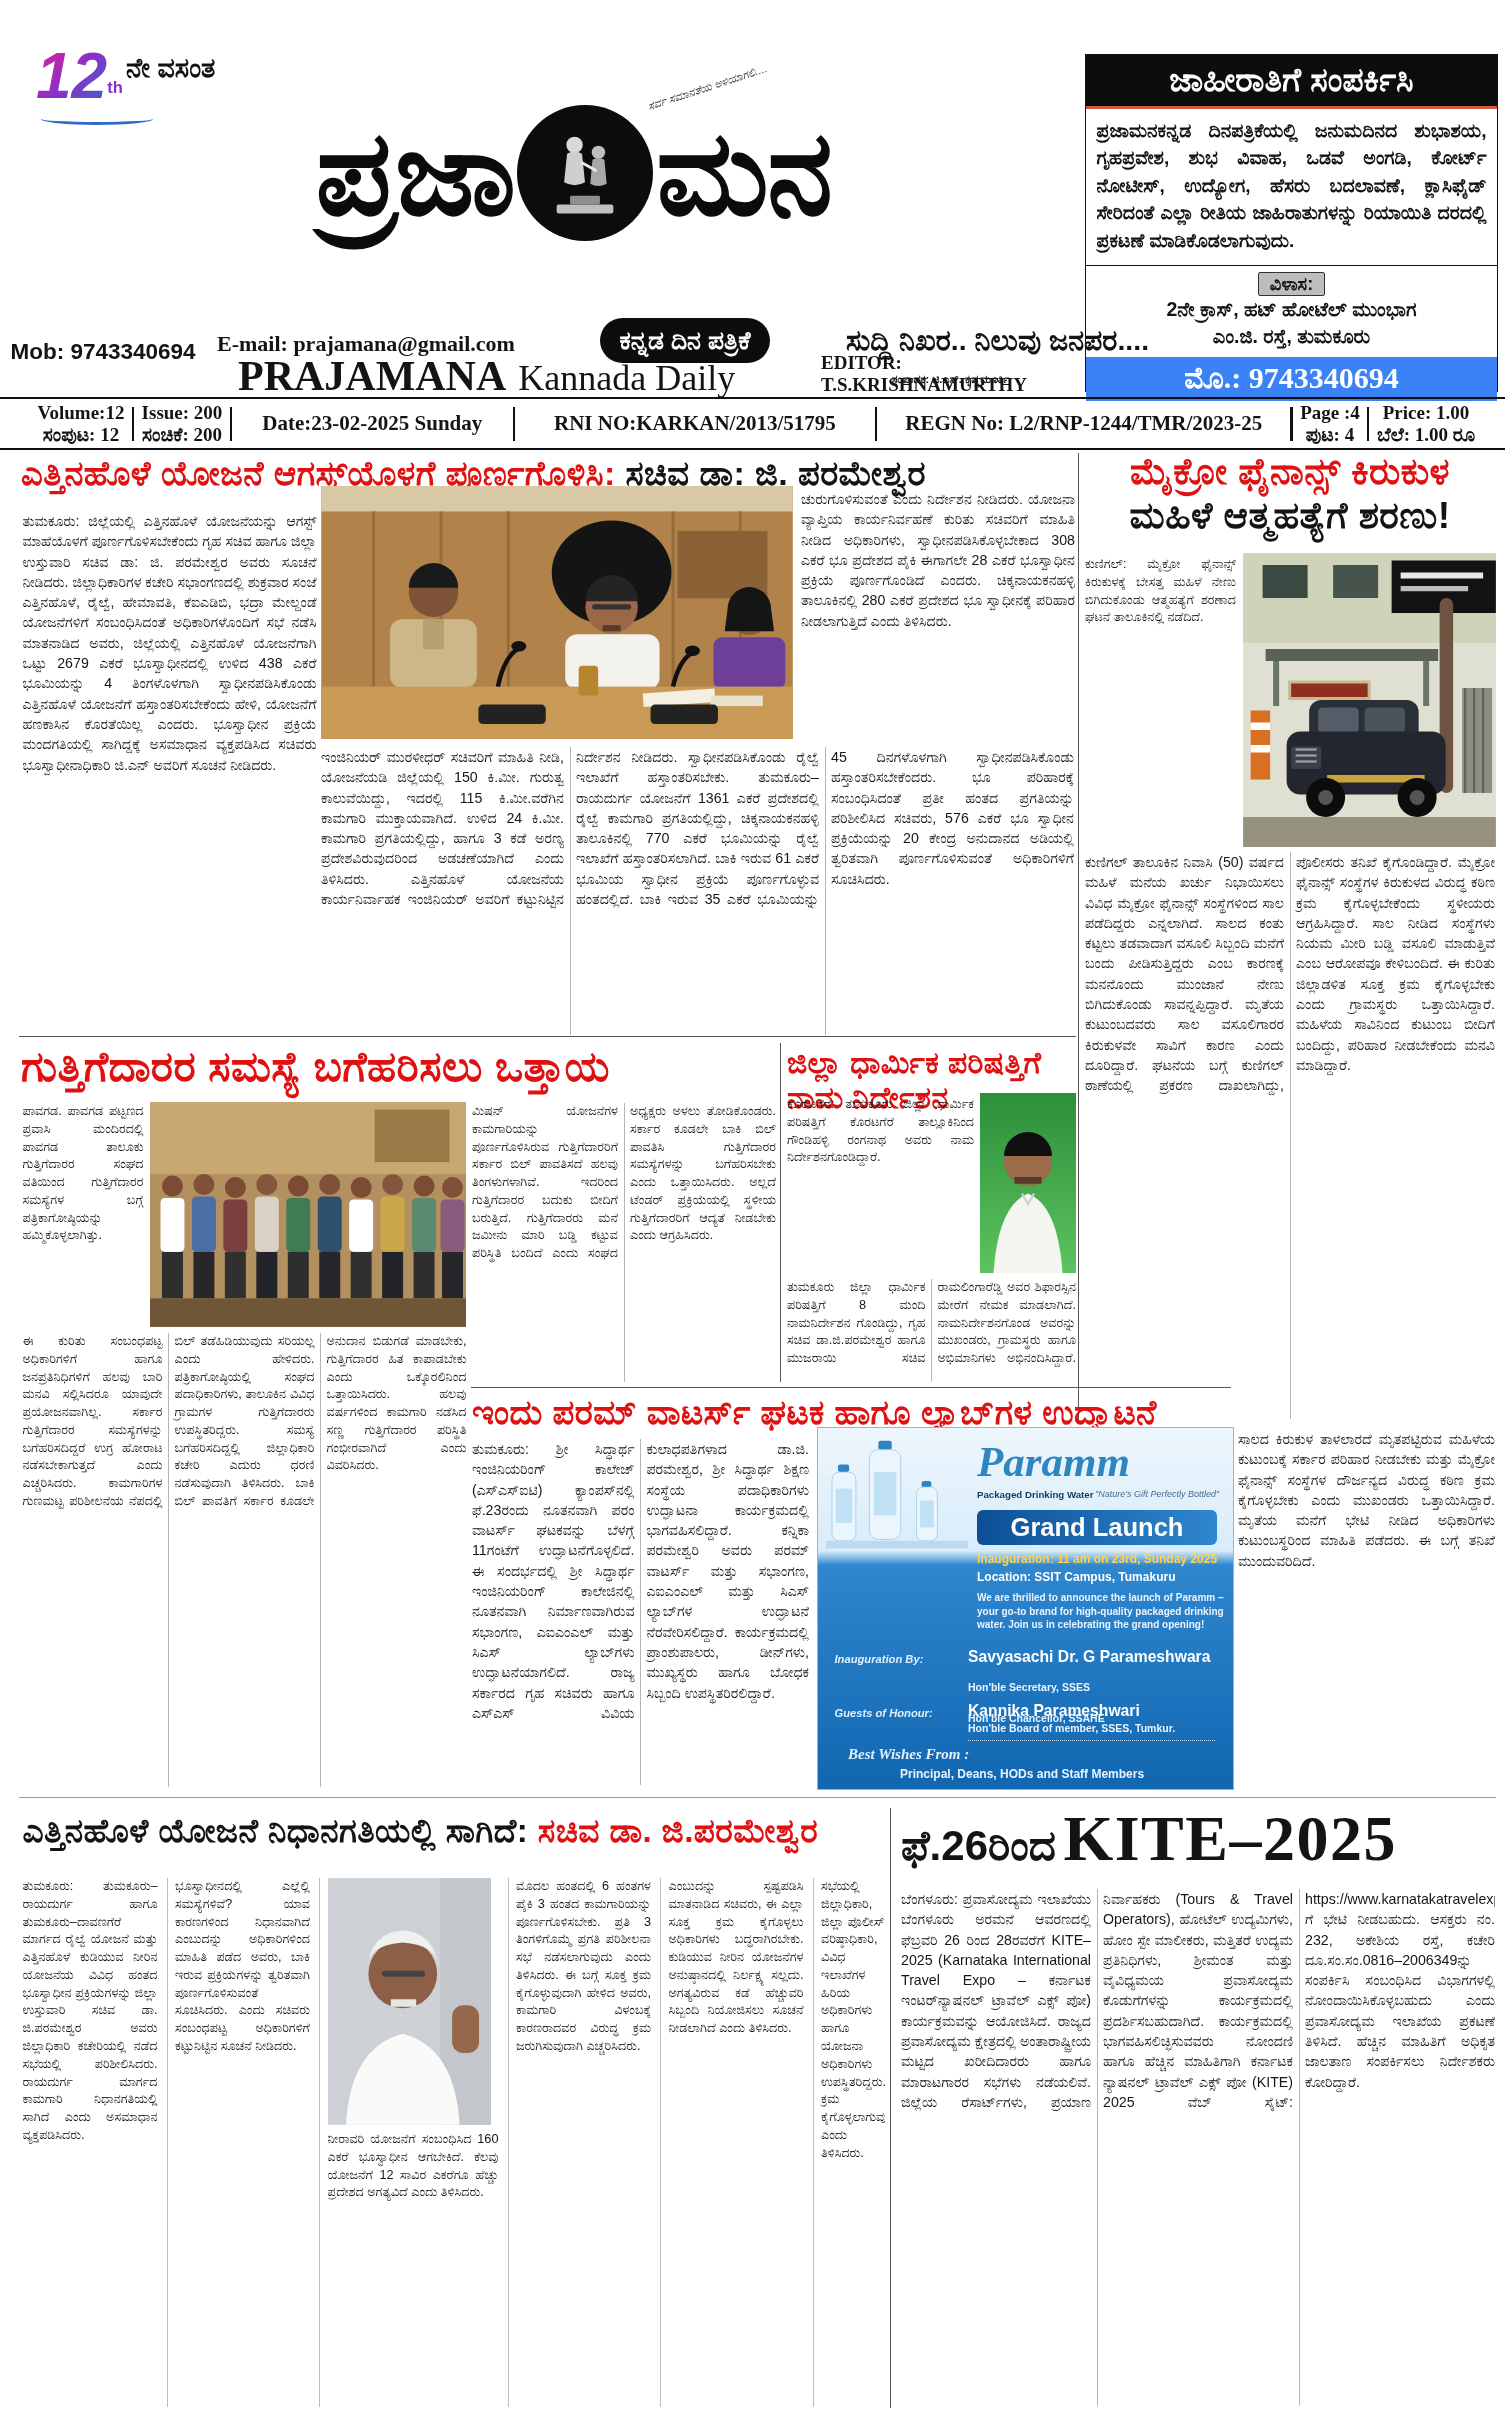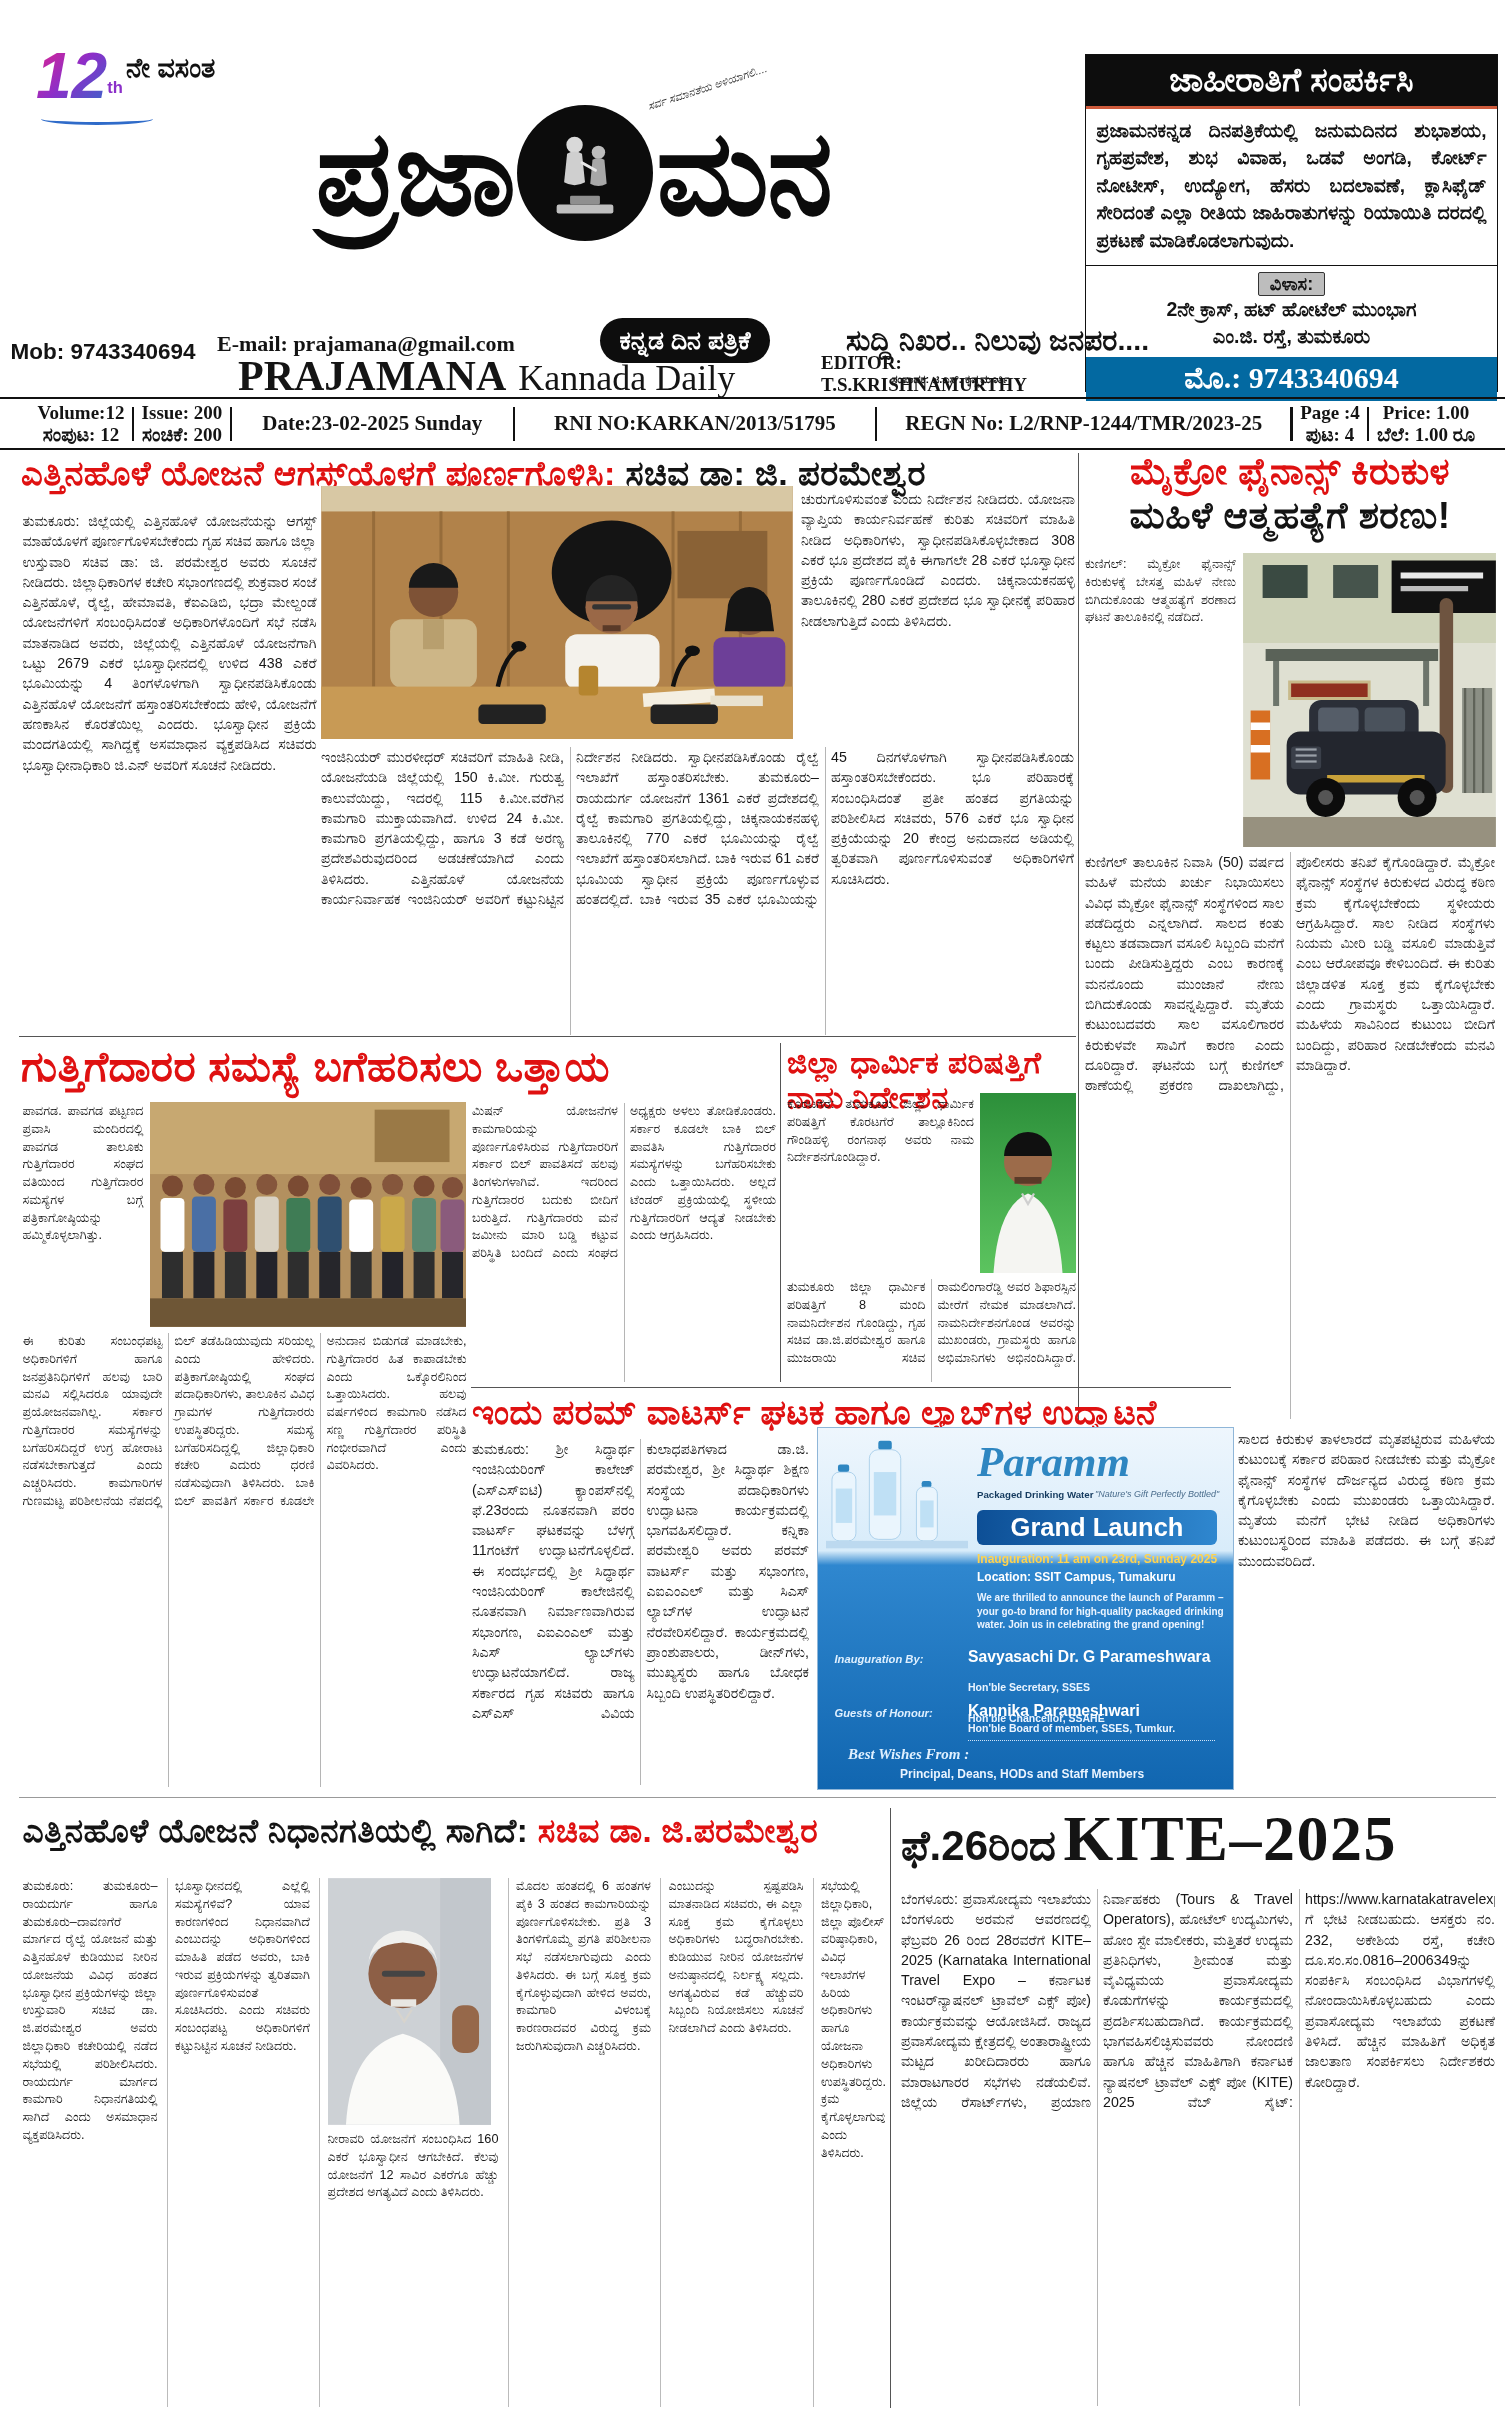--- a/index.html
+++ b/index.html
@@ -27,21 +27,21 @@
   .metasep{width:2.2px;height:34px;background:#111;}
   
   .adbox{border:1.5px solid #111;}
   .adbox-head{background:#0d0d0d;color:#fff;font-weight:bold;font-size:33px;
               text-align:center;padding:6px 0;border-bottom:3.7px solid #cf5b3c;}
   .adbox-body{font-weight:bold;font-size:19px;line-height:1.45;padding:7.5px 10.5px;text-align:justify;}
   .adbox-addr{border-top:1.5px solid #111;text-align:center;padding:6px 4.5px 7.5px;}
   .addr-label{display:inline-block;background:#bdbdbd;border:0.7px solid #333;border-radius:2px;
               padding:0.7px 10.5px;font-weight:bold;font-size:18px;}
   .addr-line{font-weight:bold;font-size:19.5px;line-height:1.35;}
-  .adbox-phone{background:#0369a1;color:#fff;font-weight:bold;font-size:30px;
+  .adbox-phone{background:#3b82f6;color:#fff;font-weight:bold;font-size:30px;
                text-align:center;padding:4.5px 0;font-family:"Liberation Serif",serif;}
   
   .paramm{border:0.7px solid #8fb6d8;background:linear-gradient(180deg,#eef6fd 0%,#d8ecfa 34%,#2f87cf 38%,#1166b0 100%);}
   .paramm-brand{font-family:"Liberation Serif",serif;font-style:italic;font-weight:bold;
                 color:#2e86c1;font-size:43px;line-height:1;}
   .paramm-sub{font-size:9.7px;font-weight:bold;color:#143a5e;}
   .paramm-tag{font-size:9px;font-style:italic;color:#4a6d8c;}
   .launch-banner{background:linear-gradient(90deg,#0d4f96,#2f87cf);color:#fff;font-weight:bold;
                  font-size:25.5px;text-align:center;border-radius:6px;padding:3px 0;}
   .paramm-line{color:#fff;font-weight:bold;font-size:12px;}

